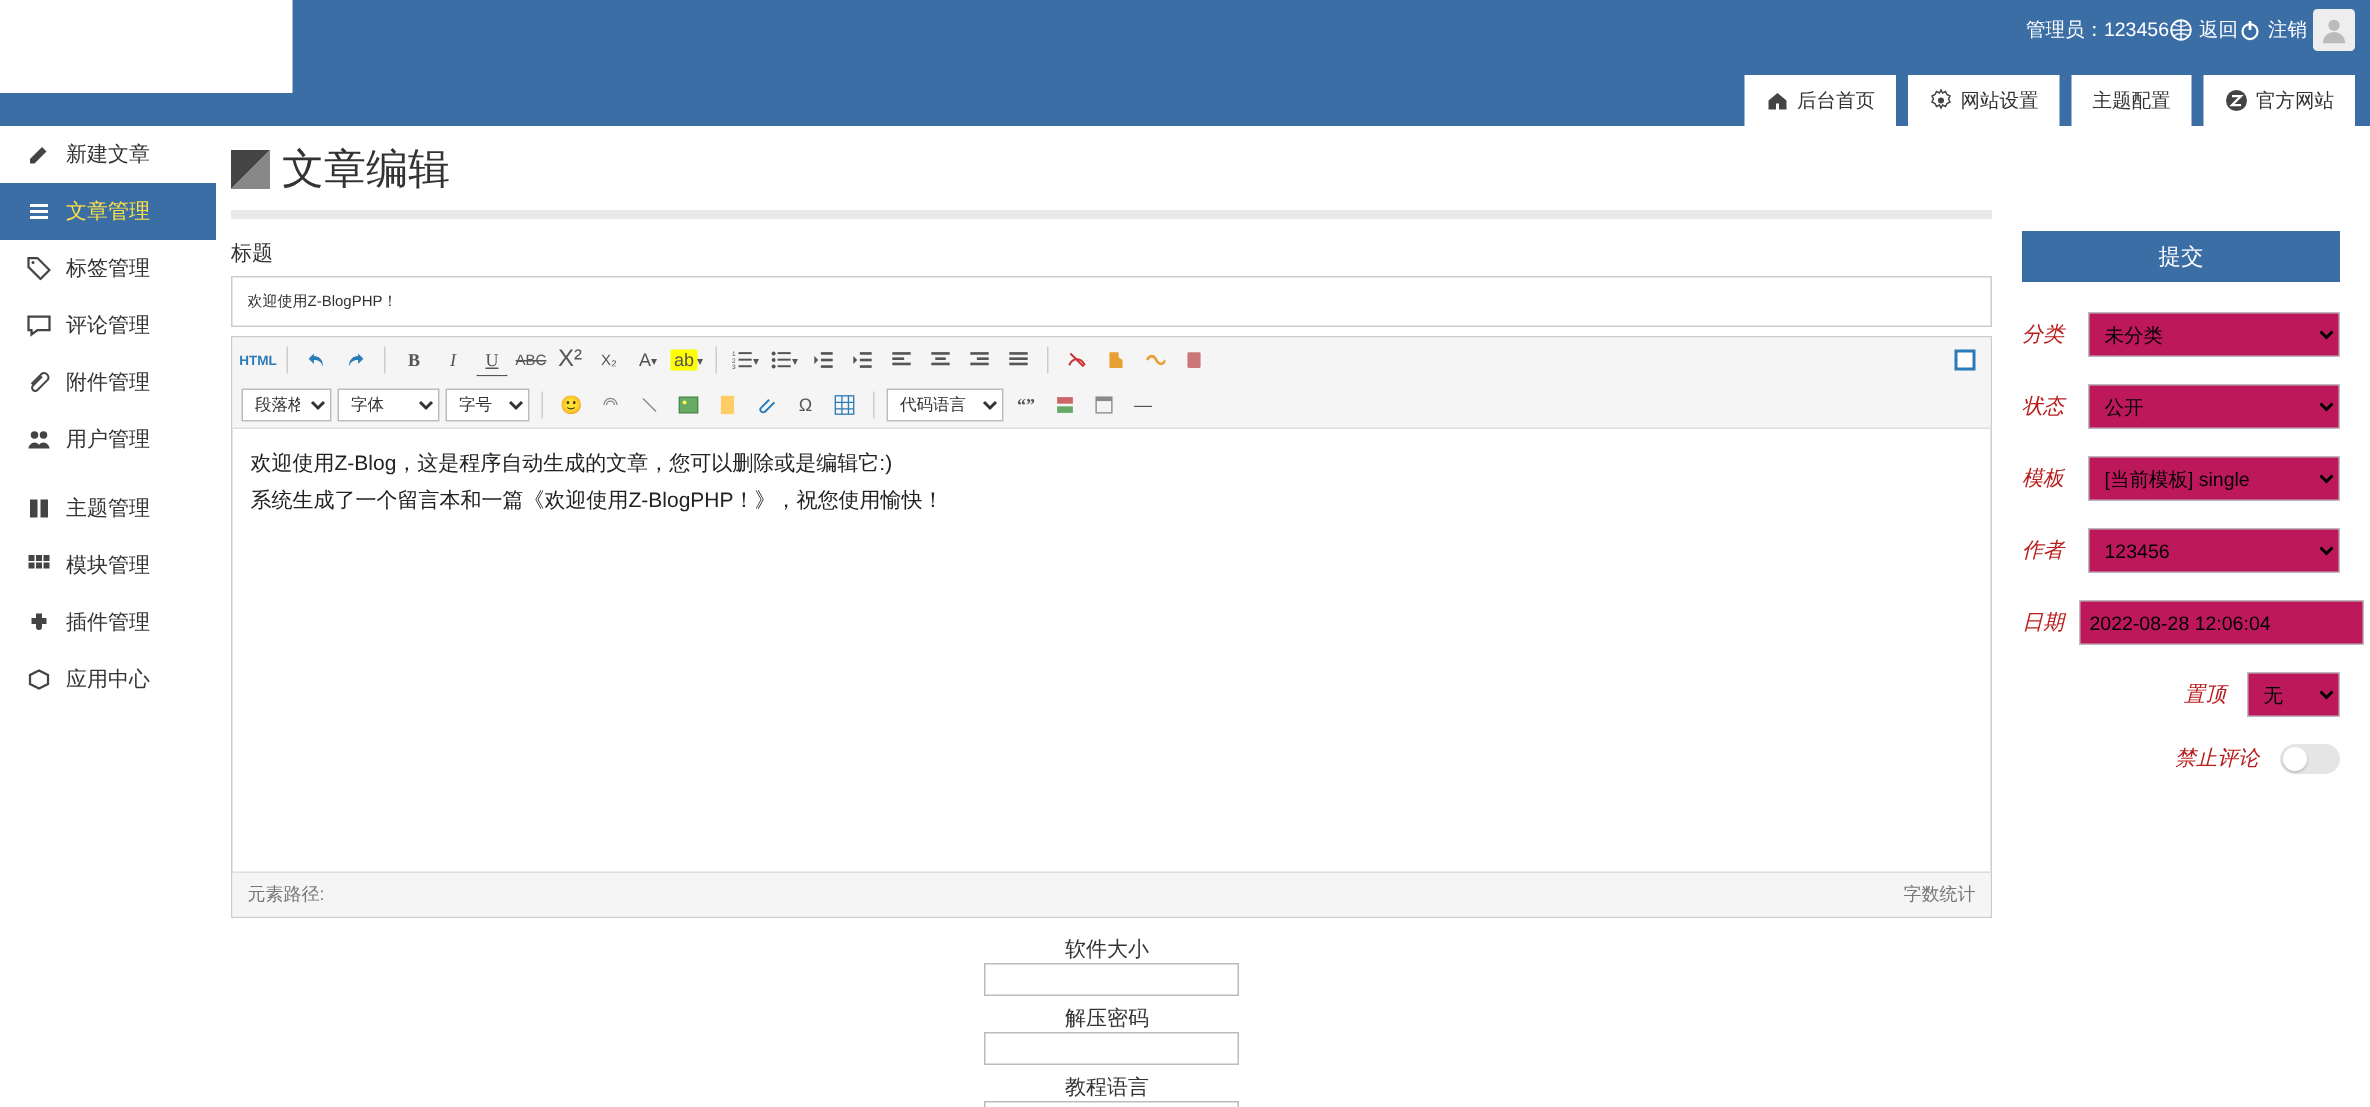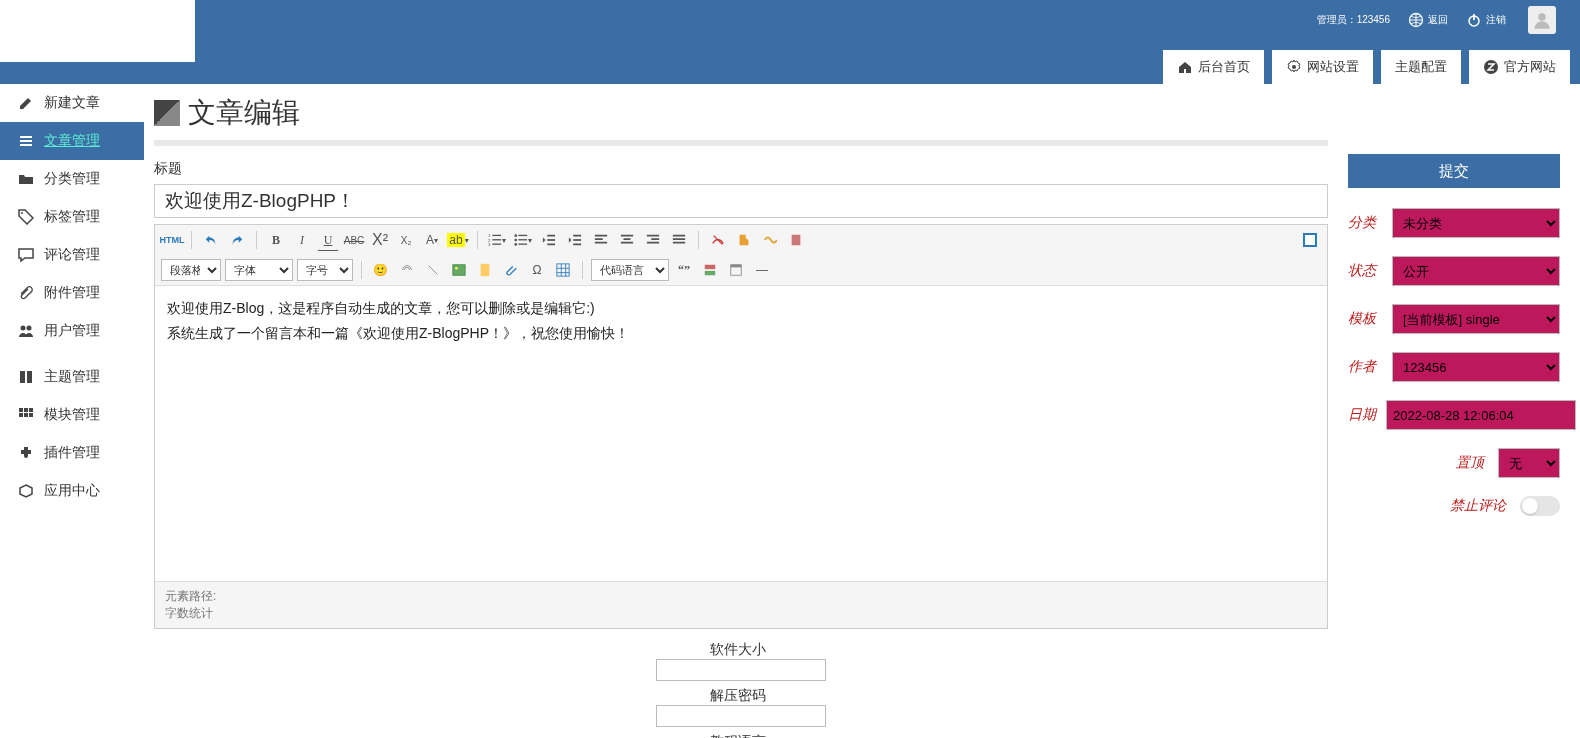--- a/index.html
+++ b/index.html
@@ -1,48 +1,48 @@
 <!DOCTYPE html>
 <html><head>
 <meta charset="utf-8">
 <style>
 * { margin: 0; padding: 0; box-sizing: border-box; }
 body { font-family: "Microsoft YaHei", Arial, sans-serif; font-size: 13px; color: #333; background: #fff; }
 .header { background: #3a6ea5; height: 84px; position: relative; }
 .logo-block { position: absolute; top: 0; left: 0; width: 195px; height: 62px; background: #fff; }
-.user-area { position: absolute; top: 6px; right: 24px; color: #fff; font-size: 10px; display: flex; align-items: center; gap: 18px; }
+.user-area { position: absolute; top: 6px; right: 10px; color: #fff; font-size: 13px; display: flex; align-items: center; }
 .user-area a { color: #fff; text-decoration: none; display: inline-flex; align-items: center; gap: 4px; }
 .avatar { width: 28px; height: 28px; background: #eee; border-radius: 3px; display: inline-flex; align-items: center; justify-content: center; margin-left: 4px; }
 .tabs-row { position: absolute; bottom: 0; right: 10px; display: flex; gap: 8px; }
 .tab { background: #fff; padding: 8px 14px; font-size: 13px; color: #333; display: flex; align-items: center; gap: 5px; cursor: pointer; }
 .layout { display: flex; }
 .sidebar { width: 144px; background: #fff; }
 .side-item { display: flex; align-items: flex-end; gap: 10px; padding: 10px 18px; font-size: 14px; color: #333; cursor: pointer; }
 .side-named { display:flex; align-items:center; gap:10px; width:100%; }
-.side-item.active { background: #3a6ea5; color: #5eead4; text-decoration: underline; }
+.side-item.active { background: #3a6ea5; color: #fde047; }
 .side-gap { height: 8px; }
 .main { flex: 1; padding: 10px 20px 20px 10px; display: flex; gap: 20px; align-items: flex-start; }
 .col-left { flex: 1; min-width: 0; }
 .page-title { display: flex; align-items: center; gap: 8px; font-size: 28px; font-weight: 400; color: #333; margin-bottom: 8px; }
 .page-title-icon { width: 26px; height: 26px; background: linear-gradient(135deg,#444 0,#444 50%,#888 50%); display: inline-block; }
 .hr { height: 6px; background: #e9e9e9; margin-bottom: 14px; }
 .field-label { font-size: 14px; margin-bottom: 6px; display: block; }
-.title-input { width: 100%; height: 34px; border: 1px solid #ccc; padding: 0 10px; font-size: 19px; color: #333; }
+.title-input { width: 100%; height: 34px; border: 1px solid #ccc; padding: 0 10px; font-size: 10px; color: #333; }
 .editor-wrap { border: 1px solid #ccc; background: #fff; margin-top: 6px; }
 .editor-toolbar { background: #f5f5f5; border-bottom: 1px solid #ddd; padding: 4px 6px; display: flex; flex-wrap: wrap; align-items: center; gap: 4px; position: relative; }
 .tb-btn { width: 22px; height: 22px; display: inline-flex; align-items: center; justify-content: center; font-size: 12px; color: #555; border: 1px solid transparent; border-radius: 2px; cursor: pointer; padding: 0; }
 .tb-sep { width: 1px; height: 18px; background: #ccc; margin: 0 4px; }
 .tb-select { height: 22px; border: 1px solid #bbb; font-size: 11px; color: #333; background: #fff; padding: 0 4px; }
 .tb-select.w70 { width: 60px; }
 .tb-select.w60 { width: 68px; }
 .tb-select.w56 { width: 56px; }
 .tb-select.w78 { width: 78px; }
 .tb-full { position: absolute; right: 6px; top: 4px; }
 .editor-body { min-height: 295px; padding: 10px 12px; font-size: 14px; line-height: 1.8; color: #222; }
-.editor-footer { background: #f5f5f5; border-top: 1px solid #ddd; padding: 6px 10px; font-size: 12px; color: #777; display: flex; justify-content: space-between; flex-direction: column; }
+.editor-footer { background: #f5f5f5; border-top: 1px solid #ddd; padding: 6px 10px; font-size: 12px; color: #777; display: flex; justify-content: space-between; }
 .extra-fields { margin-top: 12px; }
 .ef-row { display: flex; align-items: center; margin-bottom: 6px; flex-direction: column; }
 .ef-label { font-size: 14px; color: #333; width: 62px; }
 .ef-input { width: 170px; height: 22px; border: 1px solid #bbb; padding: 0 4px; }
 .col-right { width: 212px; padding-top: 60px; }
 .submit-btn { width: 100%; height: 34px; background: #3a6ea5; color: #fff; border: none; font-size: 15px; cursor: pointer; margin-bottom: 20px; }
 .r-row { display: flex; align-items: center; margin-bottom: 18px; gap: 10px; }
 .r-label { font-size: 14px; color: #b91c1c; width: 34px; white-space: nowrap; font-style: italic; }
 .r-select, .r-input { flex: 1; height: 30px; border: 1px solid #bbb; font-size: 13px; padding: 0 6px; background: #be185d; }
 .r-row.right { justify-content: flex-end; }
@@ -140,30 +140,20 @@
               <rect x="2" y="11" width="12" height="2" fill="#fff"></rect>
             </svg>
           </span>
           <span>文章管理</span>
         </span>
       </div>
     <div class="side-item">
         <span class="side-named">
           <span class="ico">
             <svg viewBox="0 0 16 16">
-              <path d="M1 4h5l1 2h8v7H1z" fill="#444"></path>
-            </svg>
-          </span>
-          <span>分类管理</span>
-        </span>
-      </div>
-    <div class="side-item">
-        <span class="side-named">
-          <span class="ico">
-            <svg viewBox="0 0 16 16">
               <path d="M1 1h6l8 8-6 6-8-8z" fill="none" stroke="#444" stroke-width="1.5"></path>
               <circle cx="4" cy="4" r="1" fill="#444"></circle>
             </svg>
           </span>
           <span>标签管理</span>
         </span>
       </div>
     <div class="side-item">
         <span class="side-named">
           <span class="ico">

